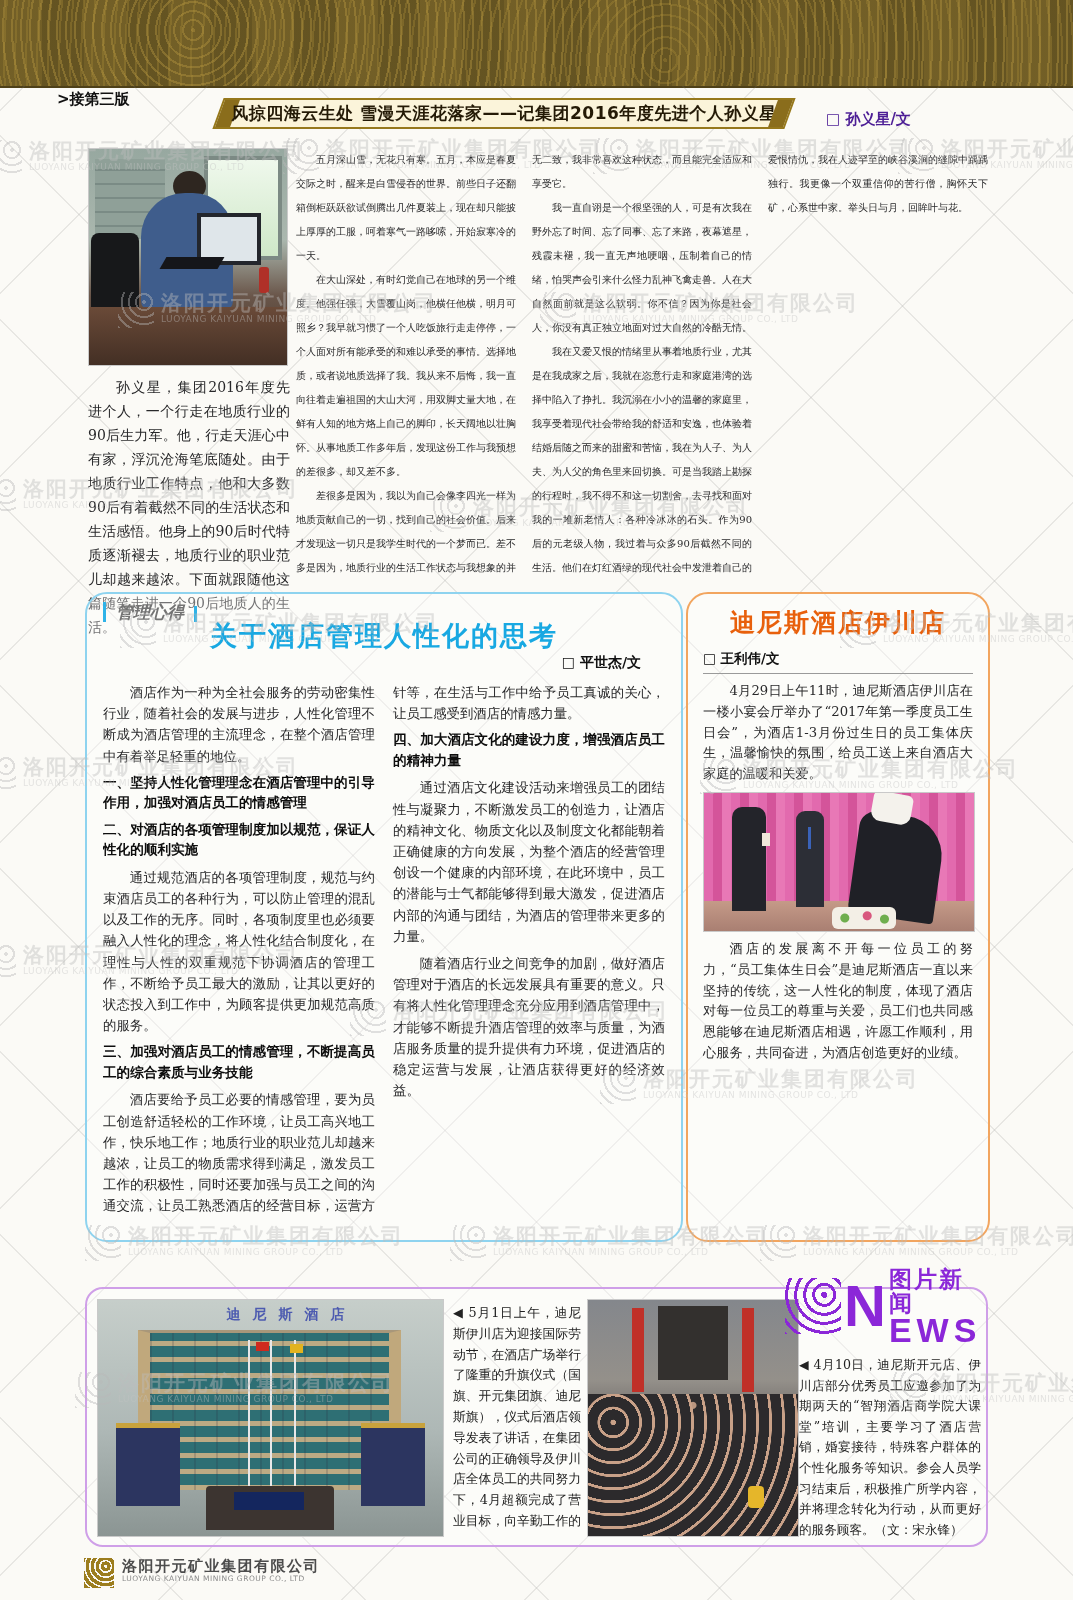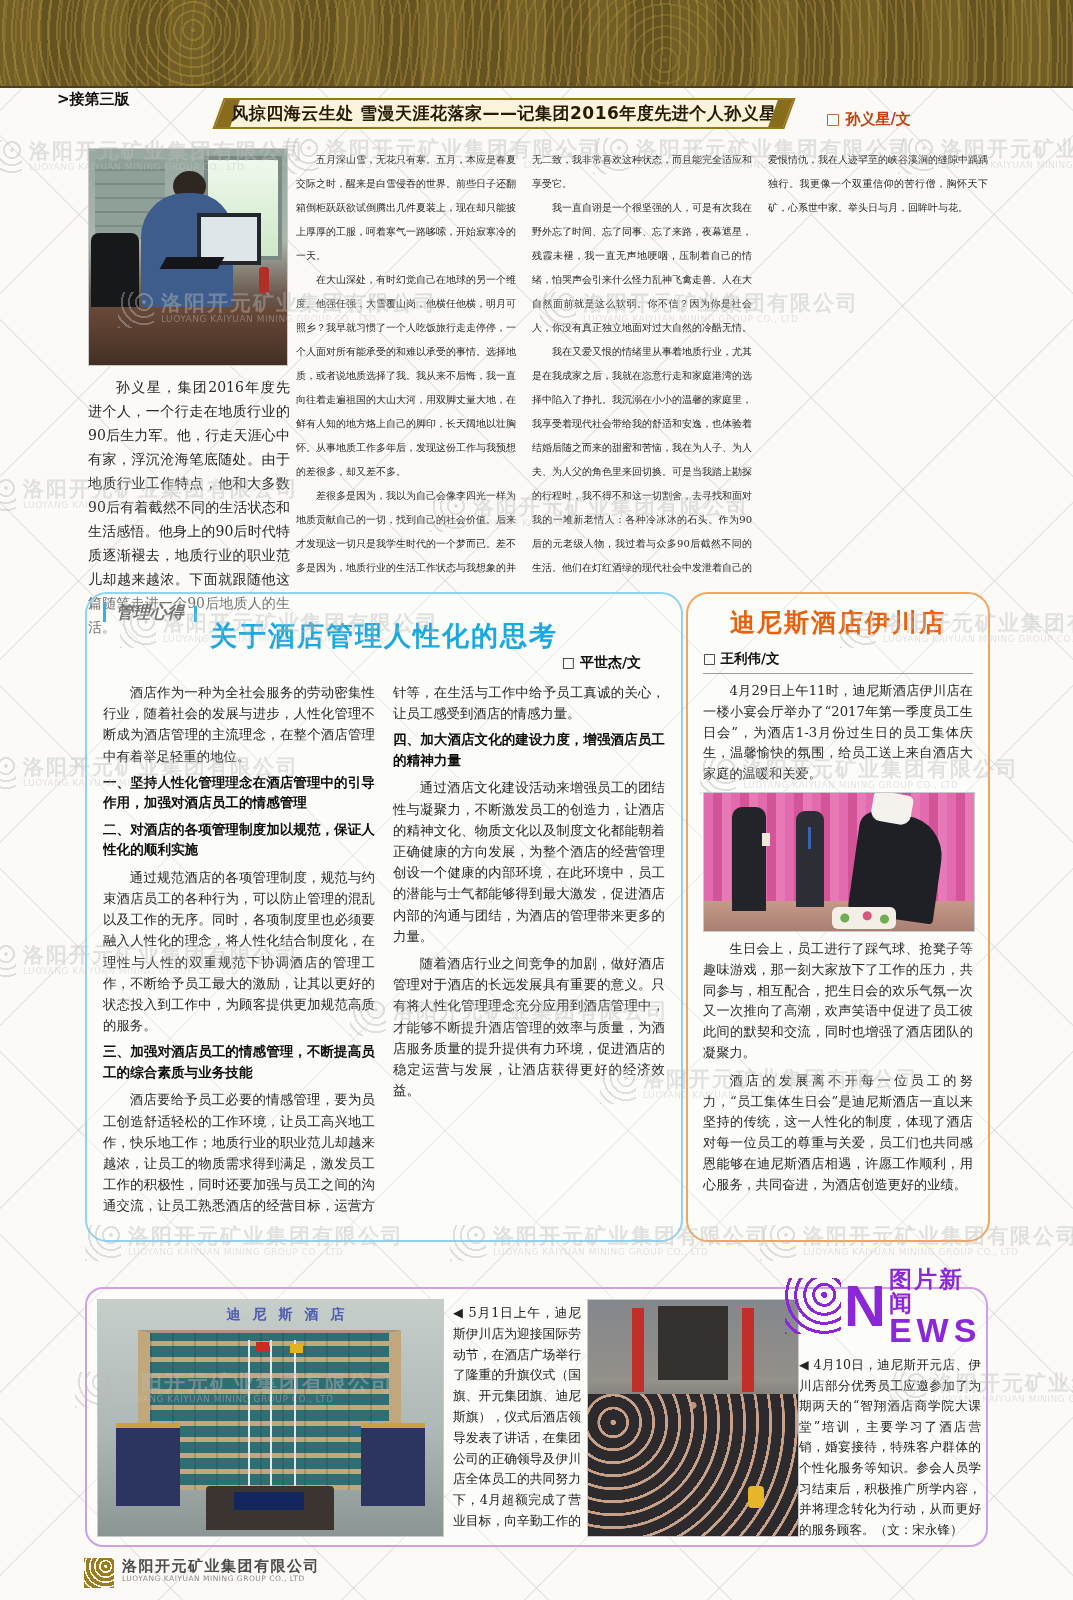--- a/index.html
+++ b/index.html
@@ -26,21 +26,21 @@
   .wm-cn{font-size:21px;font-weight:700;color:#bdbdbd;letter-spacing:2px;white-space:nowrap;font-family:"DejaVu Sans", sans-serif;}
   .wm-en{font-size:9px;font-style:normal;color:#c3c3c3;letter-spacing:.5px;white-space:nowrap;}
   
   .continued{position:absolute;left:57px;top:90px;font-size:15px;font-weight:700;color:#111;}
   .banner{position:absolute;left:218px;top:98px;width:572px;height:31px;transform:skewX(-20deg);
     background:#fbf4da;border:2px solid #96781c;box-sizing:border-box;display:flex;z-index:7;}
   .banner::before,.banner::after{content:"";position:absolute;top:0;bottom:0;width:15px;background:#8a6d1c;}
   .banner::before{left:0;} .banner::after{right:0;}
   .banner-text{flex:1;transform:skewX(20deg);text-align:center;font-size:17px;font-weight:700;
     color:#241a06;line-height:26px;letter-spacing:.5px;white-space:nowrap;}
-  .byline1{position:absolute;left:826px;top:110px;font-size:15px;font-weight:700;color:#c2410c;z-index:7;}
+  .byline1{position:absolute;left:826px;top:110px;font-size:15px;font-weight:700;color:#4c1d95;z-index:7;}
   
   .serifcn{font-family:"DejaVu Serif", serif;}
   .lead-col1{position:absolute;left:88px;top:148px;width:202px;height:442px;z-index:5;}
   .photo{position:relative;overflow:hidden;}
   .photo1{width:198px;height:216px;border:1px solid #c9c9c9;
     background:linear-gradient(180deg,#97a8a0 0%,#aab7ae 42%,#6a564a 68%,#3e3027 100%);}
   .p1-window{position:absolute;right:5px;top:7px;width:70px;height:96px;
     background:linear-gradient(180deg,#eff8ec,#cfe8c8);border:4px solid #7c8a84;}
   .p1-frame{position:absolute;left:6px;top:10px;width:70px;height:80px;background:
     repeating-linear-gradient(0deg,#8fa098 0 12px,#7a8b85 12px 14px);}
@@ -348,21 +348,20 @@
     <div class="photo photo2">
       <span class="p2-floor"></span>
       <span class="p2-person1"></span>
       <span class="p2-phone"></span>
       <span class="p2-person2"></span>
       <span class="p2-tie"></span>
       <span class="p2-chef"></span>
       <span class="p2-hat"></span>
       <span class="p2-cake"></span>
     </div>
-    <p class="rb-p serifcn">生日会上，员工进行了踩气球、抢凳子等趣味游戏，那一刻大家放下了工作的压力，共同参与，相互配合，把生日会的欢乐气氛一次又一次推向了高潮，欢声笑语中促进了员工彼此间的默契和交流，同时也增强了酒店团队的凝聚力。</p>
     <p class="rb-p serifcn">酒店的发展离不开每一位员工的努力，“员工集体生日会”是迪尼斯酒店一直以来坚持的传统，这一人性化的制度，体现了酒店对每一位员工的尊重与关爱，员工们也共同感恩能够在迪尼斯酒店相遇，许愿工作顺利，用心服务，共同奋进，为酒店创造更好的业绩。</p>
   </div>
 
   <div class="bottom-box">
     <div class="photo photo3">
       <span class="p3-tower"></span>
       <span class="p3-sign">迪尼斯酒店</span>
       <span class="p3-pole1"></span>
       <span class="p3-pole2"></span>
       <span class="p3-pole3"></span>

